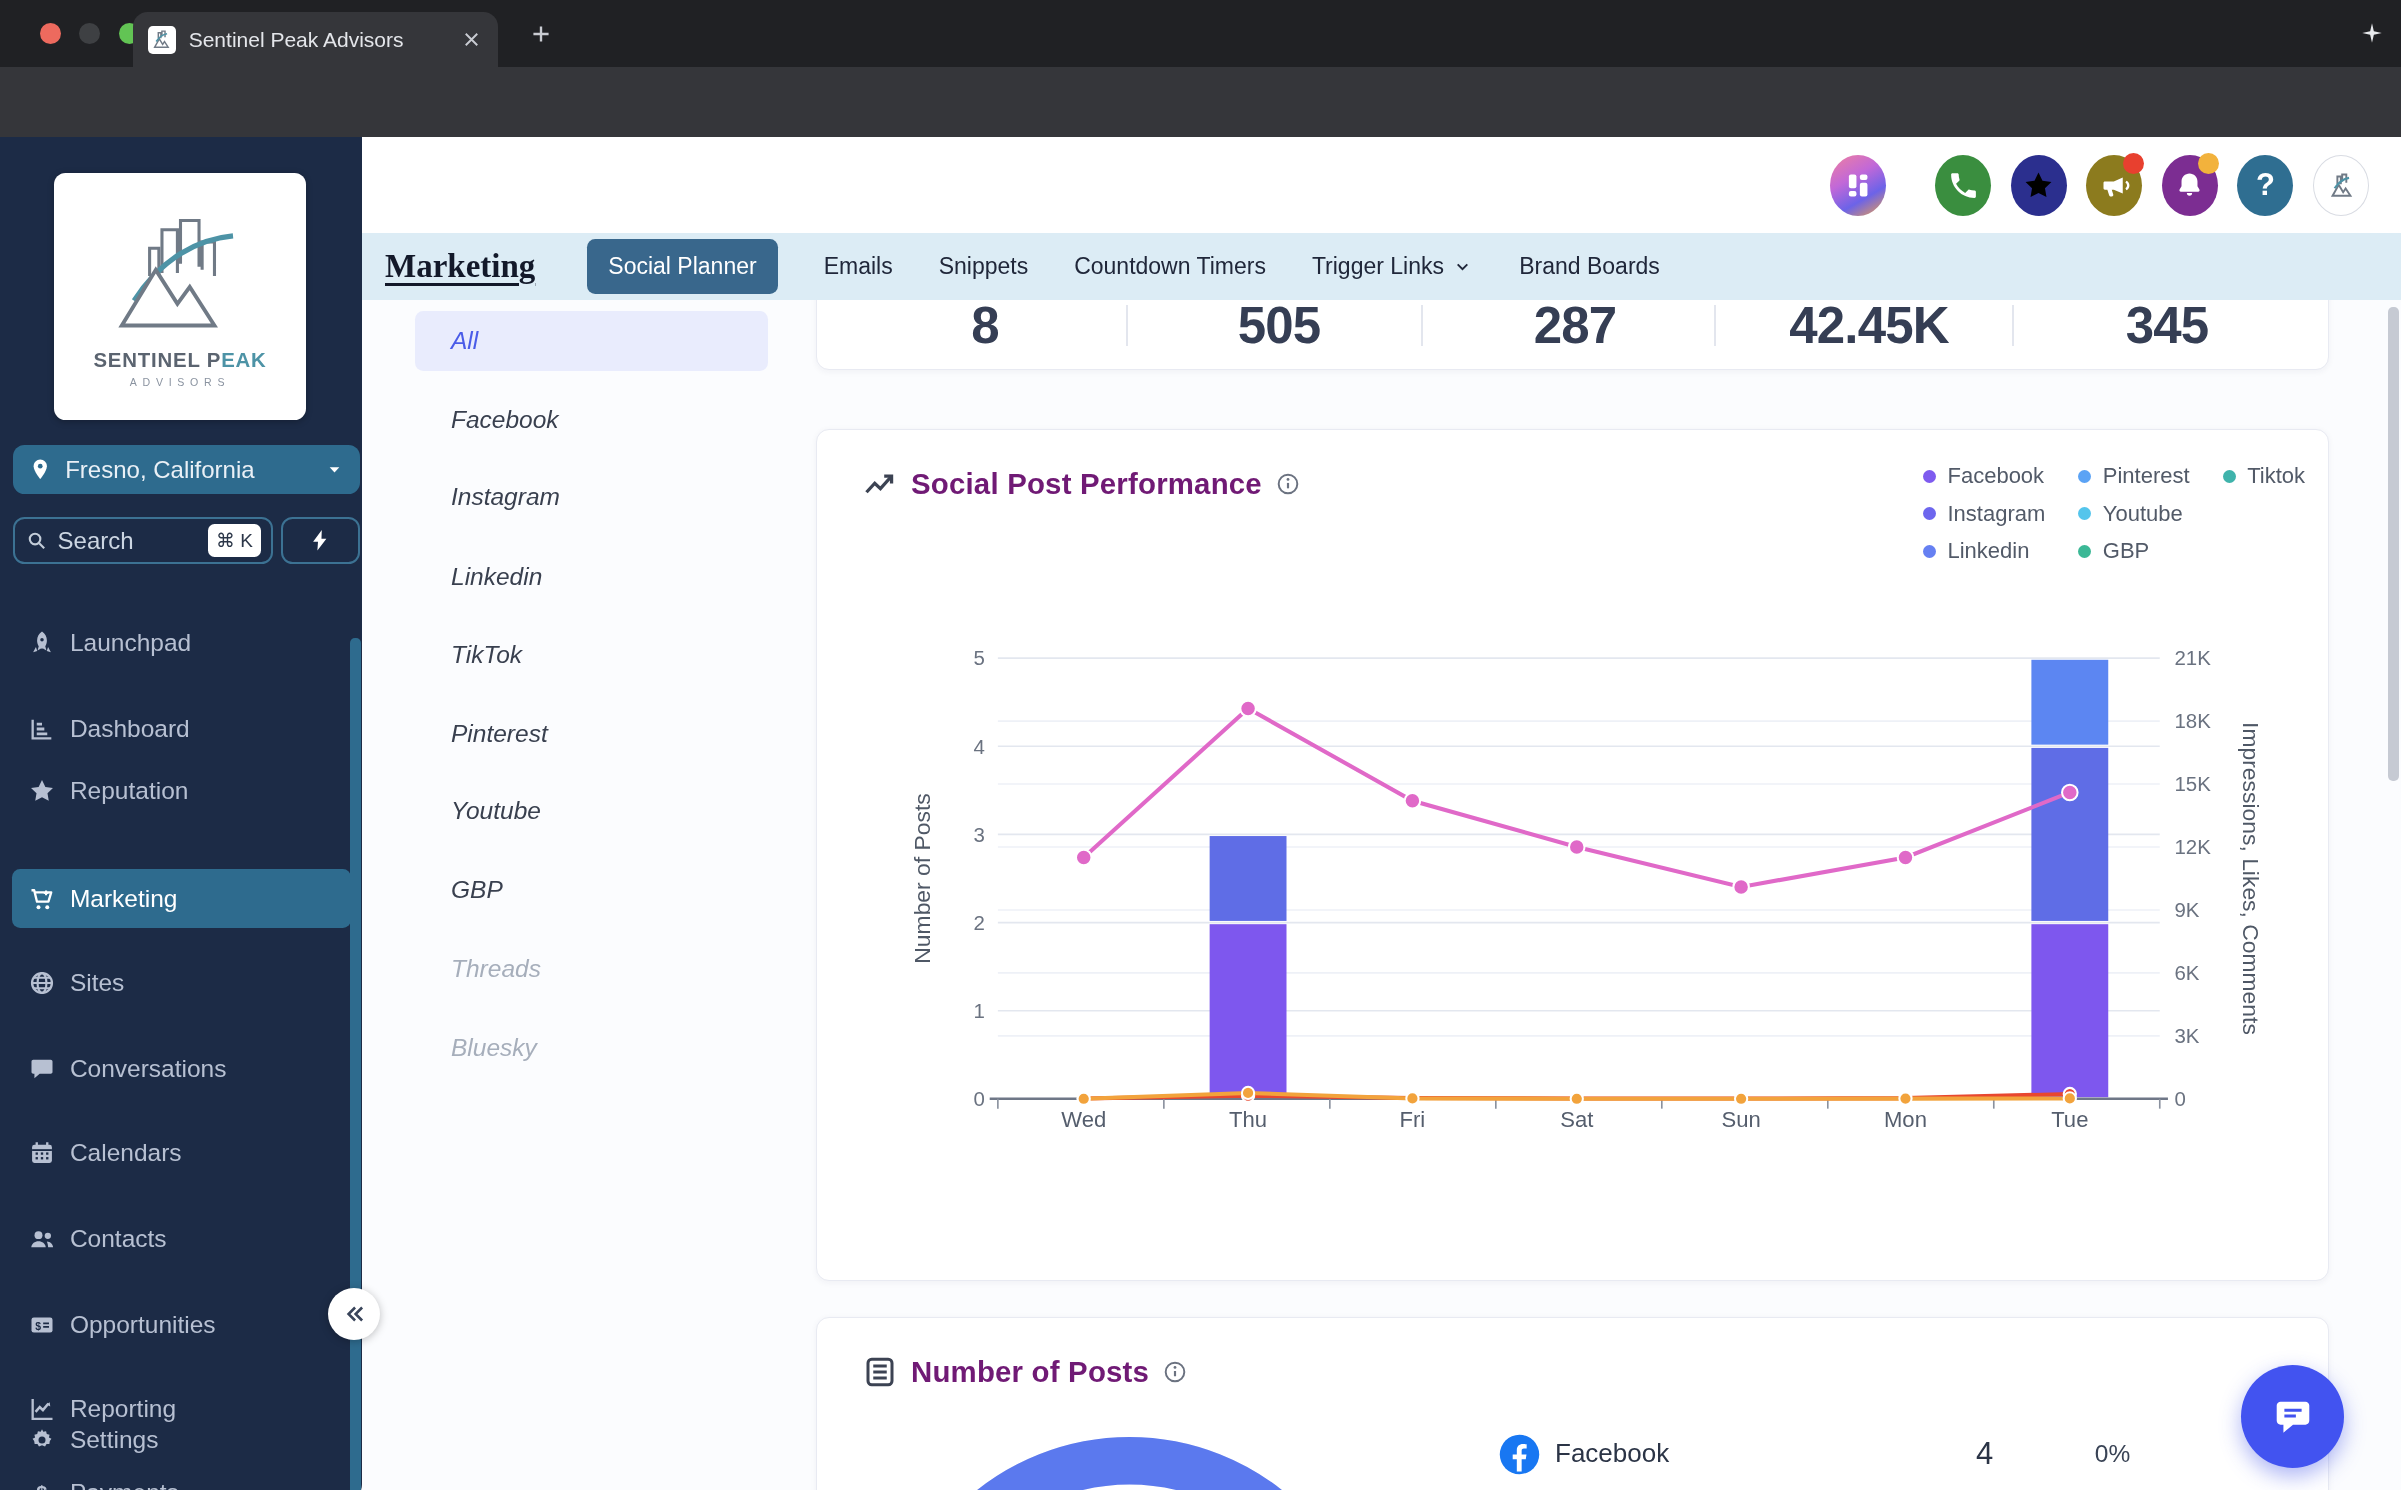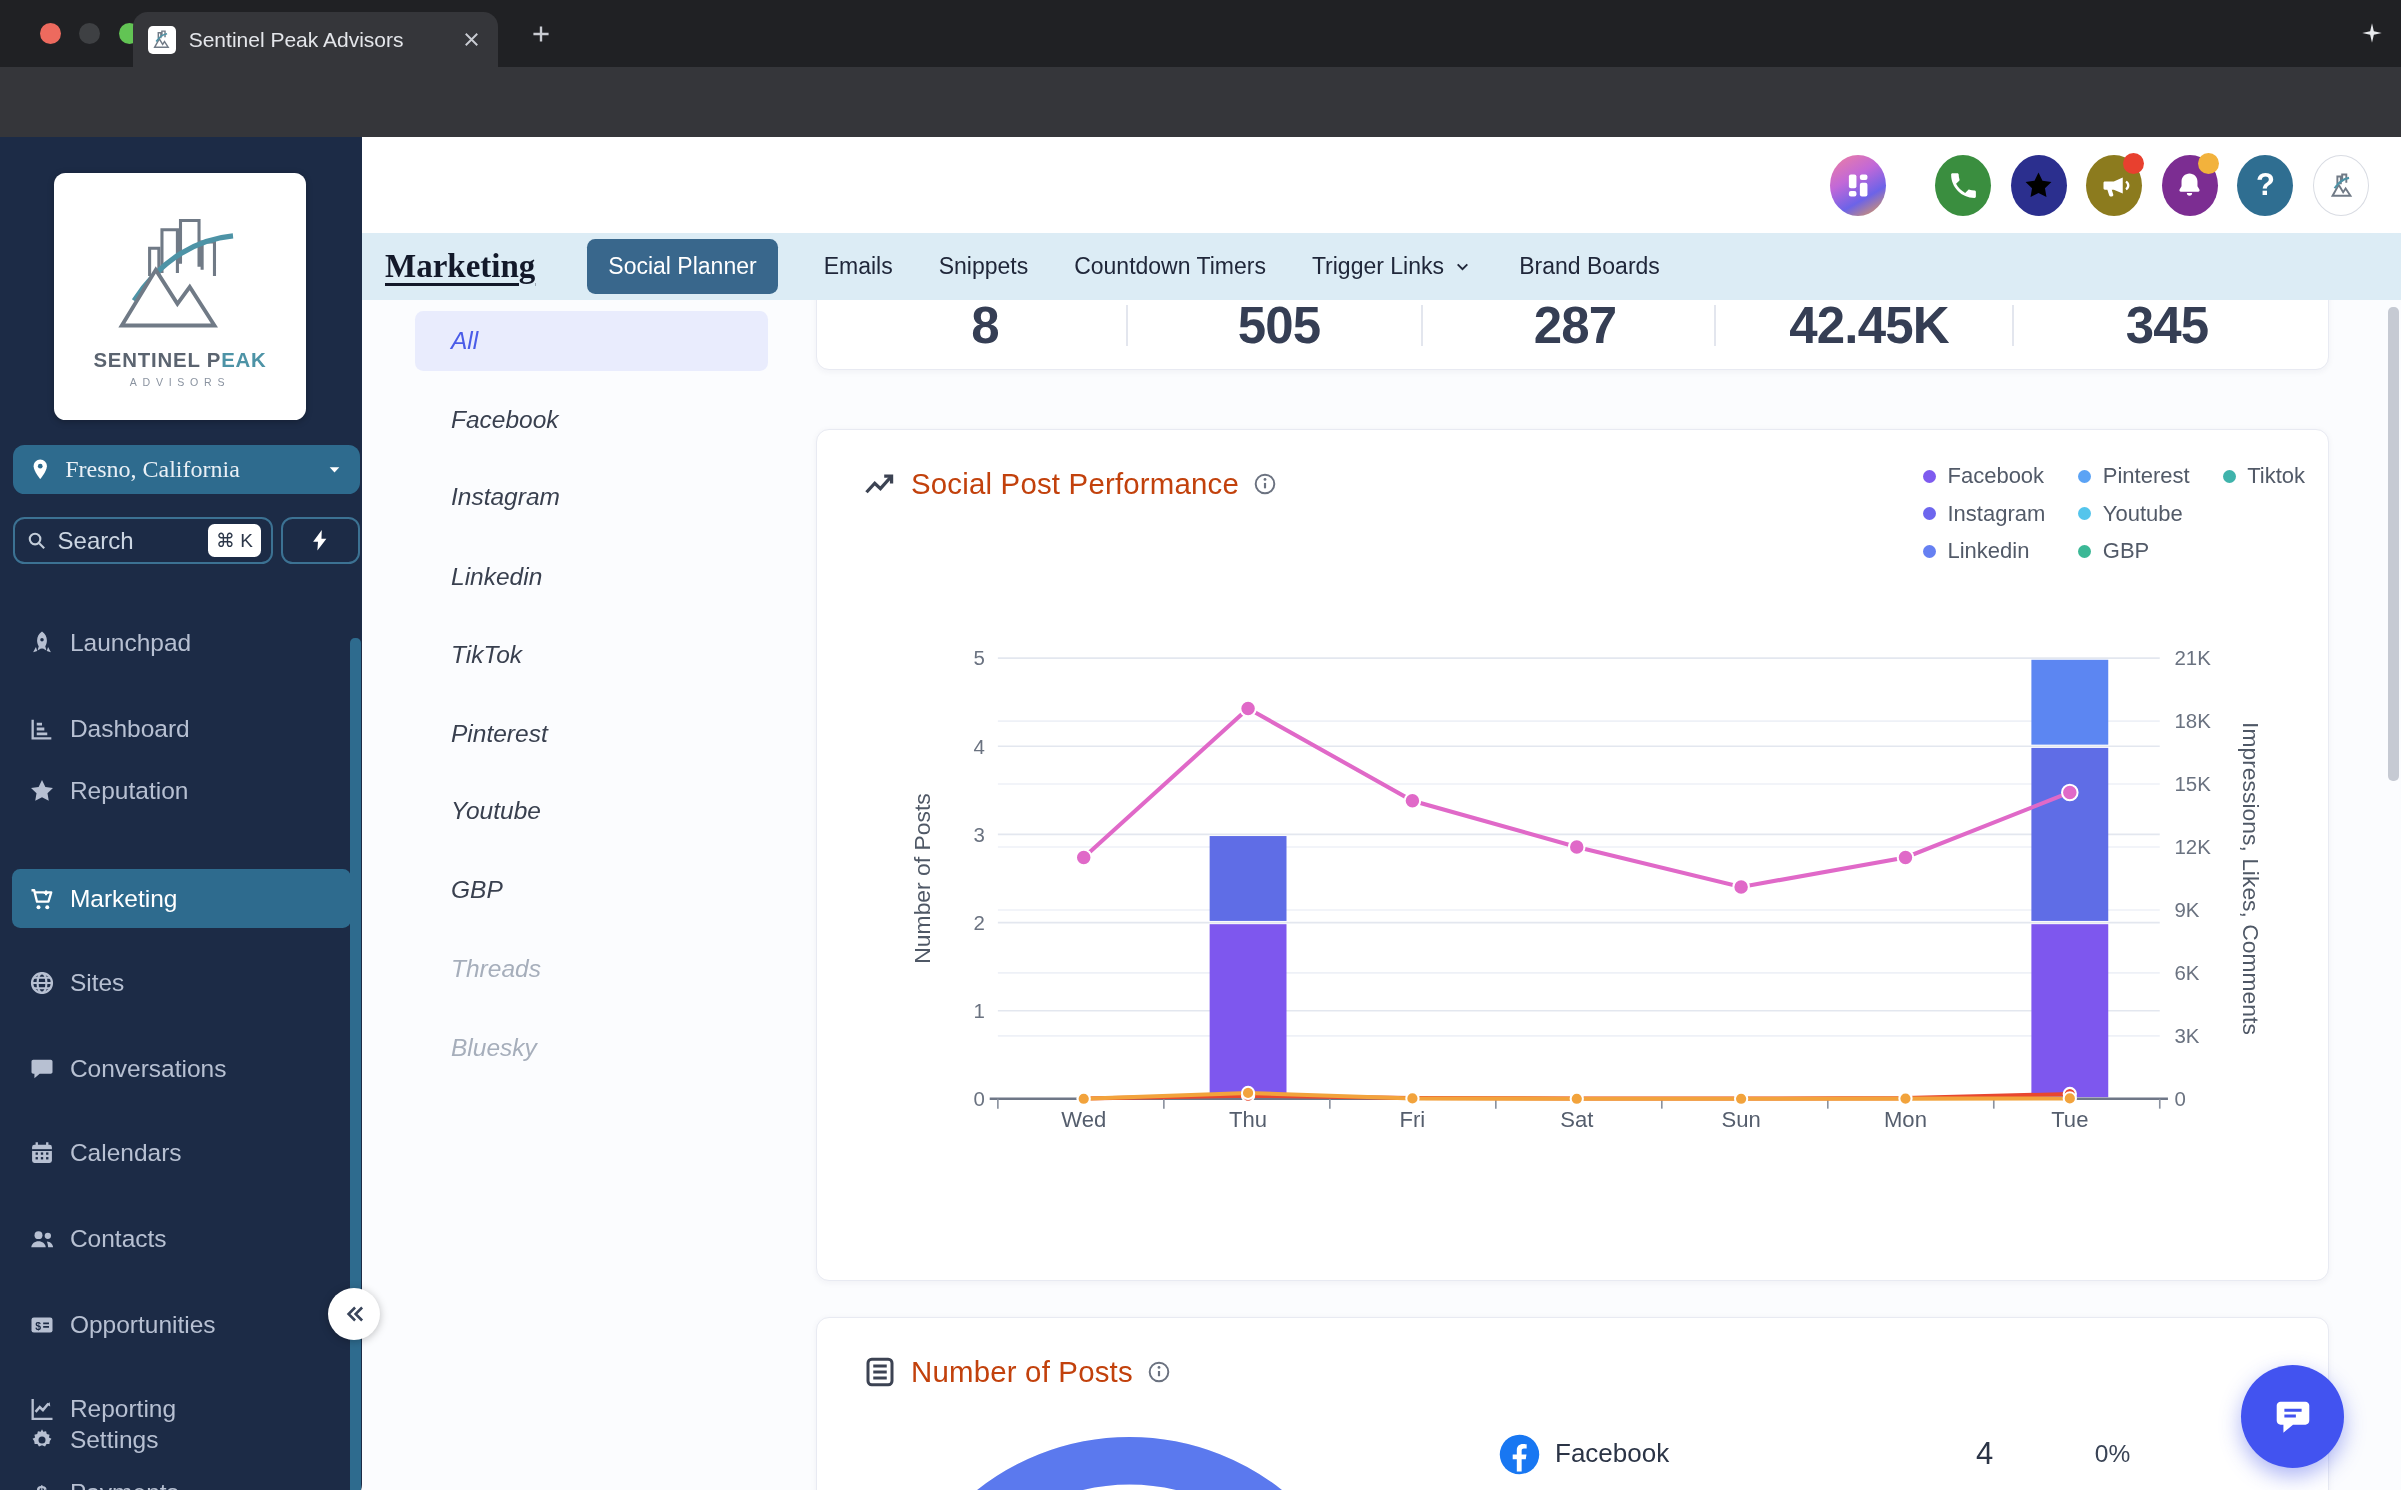--- a/index.html
+++ b/index.html
@@ -42,21 +42,21 @@
   .navtab svg{width:21px;height:21px;}
   #content{left:362px;top:300px;width:2040px;height:1205px;background:#fbfcfe;}
   
   #sidebar{left:0;top:137px;width:362px;height:1368px;background:#1c2b46;border-radius:0 0 21px 0;z-index:5;}
   #logo-card{left:54px;top:36px;width:252px;height:247px;background:#fff;border-radius:11.5px;
              display:flex;flex-direction:column;align-items:center;justify-content:center;box-shadow:0 1.6px 6.5px rgba(0,0,0,.25);}
   #brand1{font-size:20.4px;font-weight:bold;color:#5b6470;letter-spacing:0.8px;margin-top:4.9px;}
   #brand1 b{color:#4d93a6;}
   #brand2{font-size:10.6px;letter-spacing:5.7px;color:#8a93a0;margin-top:4.9px;}
   #loc-pill{left:13px;top:308px;width:347px;height:49px;background:#2e6b8e;border-radius:11.5px;
-            display:flex;align-items:center;gap:13px;padding:0 14.7px;box-sizing:border-box;font-family:Liberation Serif, serif;}
+            display:flex;align-items:center;gap:13px;padding:0 14.7px;box-sizing:border-box;}
   #loc-pill svg{width:24.5px;height:24.5px;color:#fff;}
   #loc-label{color:#eaf0f6;font-size:24px;flex:1 1 auto;}
   #search-box{left:13px;top:380px;width:260px;height:47px;border:2.5px solid #3c7293;border-radius:11.5px;
               display:flex;align-items:center;gap:9.8px;padding:0 9.8px;box-sizing:border-box;}
   #search-box svg{width:23px;height:23px;color:#c3cdd9;flex:0 0 auto;}
   #search-label{color:#ccd6e2;font-size:24px;flex:1 1 auto;}
   #search-kbd{background:#fff;border-radius:6.5px;padding:4.9px 8.2px;font-size:19px;color:#2b3648;white-space:nowrap;}
   #bolt-btn{left:281px;top:380px;width:79px;height:47px;border:2.5px solid #3c7293;border-radius:11.5px;
             display:flex;align-items:center;justify-content:center;box-sizing:border-box;}
   #bolt-btn svg{width:24.5px;height:24.5px;color:#fff;}
@@ -75,21 +75,21 @@
   .pf-item.disabled{color:#a6aebb;}
   
   .card{background:#fff;border:1.6px solid #e8eaf2;border-radius:13px;box-shadow:0 1.6px 6.5px rgba(30,40,80,.05);box-sizing:border-box;}
   #stats-card{left:816px;top:270px;width:1513px;height:100px;}
   .stat-val{position:absolute;top:25px;height:59px;line-height:59px;transform:translateX(-50%);
             font-size:51px;font-weight:bold;color:#353e54;letter-spacing:-0.8px;}
   .stat-div{position:absolute;top:34px;width:1.6px;height:41px;background:#e3e6ee;}
   #perf-card{left:816px;top:429px;width:1513px;height:852px;}
   .card-head{position:absolute;left:45px;top:36px;display:flex;align-items:center;gap:13px;}
   .card-head svg.lead{width:36px;height:36px;color:#3c4353;}
-  .card-title{font-size:29.4px;font-weight:normal;color:#c2410c;letter-spacing:0.2px;}
+  .card-title{font-size:29.4px;font-weight:bold;color:#701a75;letter-spacing:0.2px;}
   .card-head svg.info{width:26px;height:26px;color:#6b7280;}
   #platform-legend{position:absolute;top:33px;right:23px;display:grid;grid-auto-flow:column;
                    grid-template-rows:repeat(3,auto);column-gap:33px;row-gap:11.5px;}
   .pl-item{display:flex;align-items:center;gap:11.5px;font-size:22px;color:#525a68;}
   .pl-dot{width:13px;height:13px;border-radius:50%;flex:0 0 auto;}
   #perf-chart{position:absolute;left:0;top:0;width:1513px;height:852px;}
   #metric-legend{position:absolute;left:181px;top:779px;width:1162px;display:flex;justify-content:center;gap:52px;}
   .ml-item{display:flex;align-items:center;gap:11.5px;font-size:23px;color:#4c5462;}
   #posts-card{left:816px;top:1317px;width:1513px;height:245px;overflow:hidden;}
   #donut{position:absolute;left:67px;top:119px;width:491px;height:491px;}

